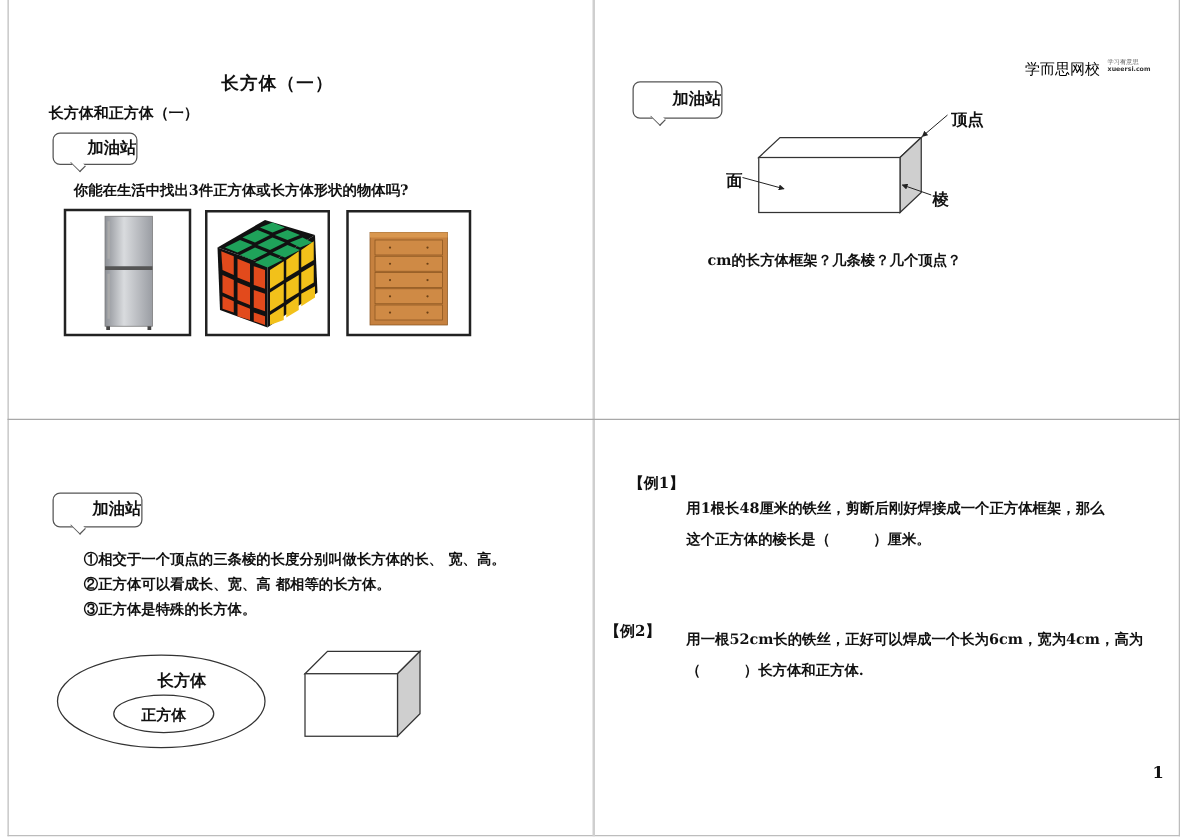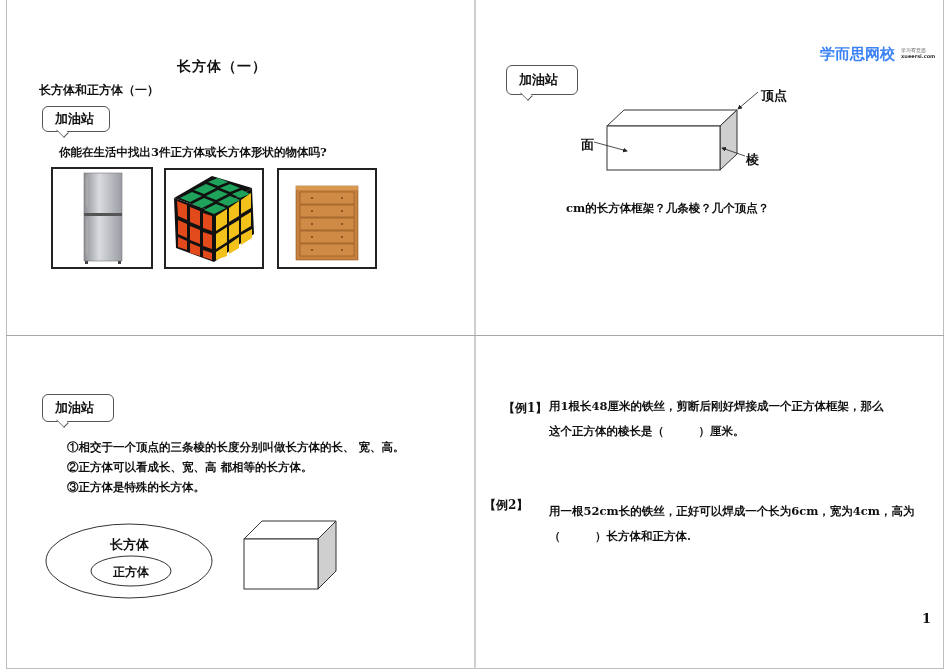--- a/index.html
+++ b/index.html
@@ -8,27 +8,27 @@
   .frame { position:absolute; left:6px; top:0; width:938px; height:669px;
            border-left:1px solid #bdbdbd; border-right:1px solid #bdbdbd;
            border-bottom:1px solid #bdbdbd; box-sizing:border-box; }
   .vline { position:absolute; left:474px; top:0; width:2px; height:669px; background:#cfcfcf; }
   .hline { position:absolute; left:6px; top:335px; width:938px; height:1px; background:#a8a8a8; }
   .abs { position:absolute; white-space:nowrap; }
   .title { font-size:14px; font-weight:bold; letter-spacing:1px; }
   .sub { font-size:12px; font-weight:bold; }
   .body12 { font-size:11.5px; font-weight:bold;margin-left:20px; }
   .bubble { position:absolute; width:68px; height:26px; border:1px solid #555; border-radius:6px;
-            box-sizing:border-box; font-size:13px; font-weight:bold; text-align:left; line-height:24px;
+            box-sizing:border-box; font-size:13px; font-weight:bold; text-align:right; line-height:24px;
             background:#fff;padding-left:12px; }
   .bubble:after { content:""; position:absolute; left:14px; bottom:-6px; width:10px; height:10px;
                   background:#fff; border-right:1px solid #555; border-bottom:1px solid #555;
                   transform:rotate(45deg) scaleY(0.6); }
   .photo { position:absolute; border:2px solid #222; box-sizing:border-box; background:#fff; overflow:hidden; }
-  .logo-main { font-family:"DejaVu Sans","Liberation Sans",sans-serif; font-size:15px; font-weight:bold; color:#3b82f6; }
+  .logo-main { font-family:"DejaVu Sans","Liberation Sans",sans-serif; font-size:12px; font-weight:normal; color:#000000; }
   .logo-small { font-family:"DejaVu Sans","Liberation Sans",sans-serif; font-size:5px; color:#666; line-height:6px; }
   .ex-tag { font-size:12px; font-weight:bold; }
   .ex-text { font-size:11.5px; font-weight:bold; line-height:26px; }
   .lbl { font-size:13px; font-weight:bold; }
 </style>
 </head>
 <body>
 
 <div class="frame"></div>
 <div class="vline"></div>
@@ -151,30 +151,30 @@
 
 <div class="bubble" style="left:42px;top:394px;width:72px;height:28px;line-height:26px;">加油站</div>
 <div class="abs body12" style="left:47px;top:440px;">①相交于一个顶点的三条棱的长度分别叫做长方体的长、 宽、高。</div>
 <div class="abs body12" style="left:47px;top:460px;">②正方体可以看成长、宽、高 都相等的长方体。</div>
 <div class="abs body12" style="left:47px;top:480px;">③正方体是特殊的长方体。</div>
 
 <svg class="abs" style="left:40px;top:518px;" width="180" height="86">
   <ellipse cx="89" cy="43" rx="83" ry="37" fill="#fff" stroke="#333" stroke-width="1"></ellipse>
   <ellipse cx="91" cy="53" rx="40" ry="15" fill="#fff" stroke="#333" stroke-width="1"></ellipse>
 </svg>
-<div class="abs lbl" style="left:110px;top:536px;">长方体</div>
+<div class="abs lbl" style="left:126px;top:536px;">长方体</div>
 <div class="abs" style="left:113px;top:564px;font-size:12px;font-weight:bold;">正方体</div>
 
 <svg class="abs" style="left:240px;top:516px;" width="100" height="80">
   <polygon points="4,23 22,5 96,5 78,23" fill="#fff" stroke="#333" stroke-width="1"></polygon>
   <polygon points="78,23 96,5 96,55 78,73" fill="#cfcfcf" stroke="#333" stroke-width="1"></polygon>
   <rect x="4" y="23" width="74" height="50" fill="#fff" stroke="#333" stroke-width="1"></rect>
 </svg>
 
-<div class="abs ex-tag" style="left:503px;top:400px;">【例1】</div>
+<div class="abs ex-tag" style="left:503px;top:378px;">【例1】</div>
 <div class="abs ex-text" style="left:549px;top:393px;">用1根长48厘米的铁丝，剪断后刚好焊接成一个正方体框架，那么</div>
 <div class="abs ex-text" style="left:549px;top:418px;">这个正方体的棱长是（　　　）厘米。</div>
 
 <div class="abs ex-tag" style="left:484px;top:497px;">【例2】</div>
 <div class="abs ex-text" style="left:549px;top:498px;">用一根52cm长的铁丝，正好可以焊成一个长为6cm，宽为4cm，高为</div>
 <div class="abs ex-text" style="left:549px;top:523px;">（　　　）长方体和正方体.</div>
 
 <div class="abs" style="left:922px;top:611px;font-size:13px;font-weight:bold;">1</div>
 
 </body></html>

